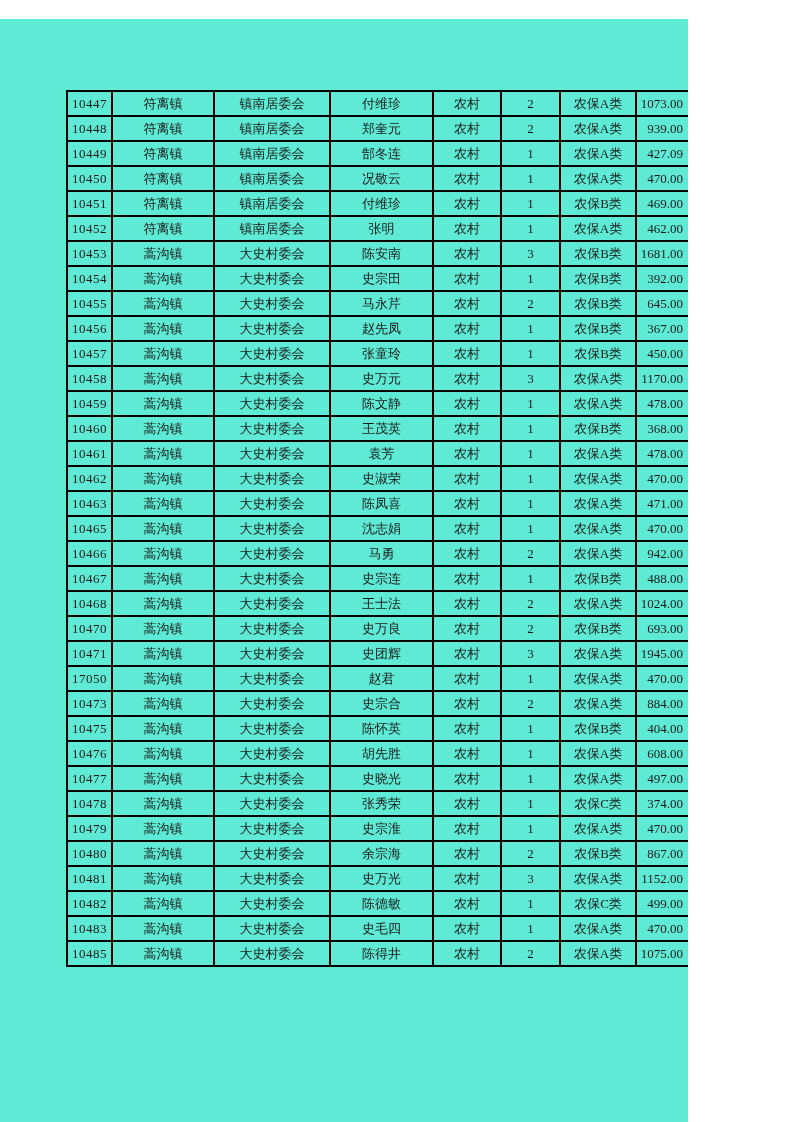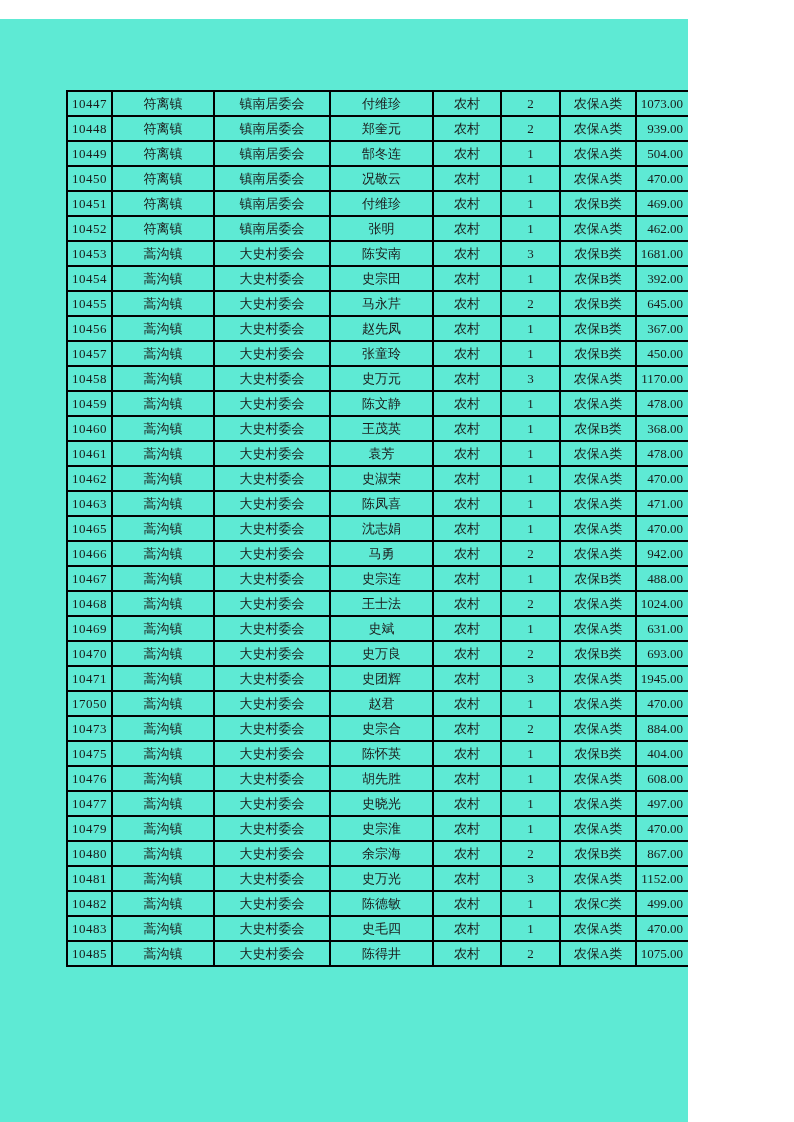--- a/index.html
+++ b/index.html
@@ -84,21 +84,21 @@
           <td class="col-7">939.00</td>
         </tr>
         <tr>
           <td class="col-0">10449</td>
           <td class="col-1">符离镇</td>
           <td class="col-2">镇南居委会</td>
           <td class="col-3">郜冬连</td>
           <td class="col-4">农村</td>
           <td class="col-5">1</td>
           <td class="col-6">农保A类</td>
-          <td class="col-7">504.00</td>
+          <td class="col-7">427.09</td>
         </tr>
         <tr>
           <td class="col-0">10450</td>
           <td class="col-1">符离镇</td>
           <td class="col-2">镇南居委会</td>
           <td class="col-3">况敬云</td>
           <td class="col-4">农村</td>
           <td class="col-5">1</td>
           <td class="col-6">农保A类</td>
           <td class="col-7">470.00</td>
@@ -267,30 +267,20 @@
           <td class="col-0">10468</td>
           <td class="col-1">蒿沟镇</td>
           <td class="col-2">大史村委会</td>
           <td class="col-3">王士法</td>
           <td class="col-4">农村</td>
           <td class="col-5">2</td>
           <td class="col-6">农保A类</td>
           <td class="col-7">1024.00</td>
         </tr>
         <tr>
-          <td class="col-0">10469</td>
-          <td class="col-1">蒿沟镇</td>
-          <td class="col-2">大史村委会</td>
-          <td class="col-3">史斌</td>
-          <td class="col-4">农村</td>
-          <td class="col-5">1</td>
-          <td class="col-6">农保A类</td>
-          <td class="col-7">631.00</td>
-        </tr>
-        <tr>
           <td class="col-0">10470</td>
           <td class="col-1">蒿沟镇</td>
           <td class="col-2">大史村委会</td>
           <td class="col-3">史万良</td>
           <td class="col-4">农村</td>
           <td class="col-5">2</td>
           <td class="col-6">农保B类</td>
           <td class="col-7">693.00</td>
         </tr>
         <tr>
@@ -345,20 +335,30 @@
         </tr>
         <tr>
           <td class="col-0">10477</td>
           <td class="col-1">蒿沟镇</td>
           <td class="col-2">大史村委会</td>
           <td class="col-3">史晓光</td>
           <td class="col-4">农村</td>
           <td class="col-5">1</td>
           <td class="col-6">农保A类</td>
           <td class="col-7">497.00</td>
+        </tr>
+        <tr>
+          <td class="col-0">10478</td>
+          <td class="col-1">蒿沟镇</td>
+          <td class="col-2">大史村委会</td>
+          <td class="col-3">张秀荣</td>
+          <td class="col-4">农村</td>
+          <td class="col-5">1</td>
+          <td class="col-6">农保C类</td>
+          <td class="col-7">374.00</td>
         </tr>
         <tr>
           <td class="col-0">10479</td>
           <td class="col-1">蒿沟镇</td>
           <td class="col-2">大史村委会</td>
           <td class="col-3">史宗淮</td>
           <td class="col-4">农村</td>
           <td class="col-5">1</td>
           <td class="col-6">农保A类</td>
           <td class="col-7">470.00</td>

